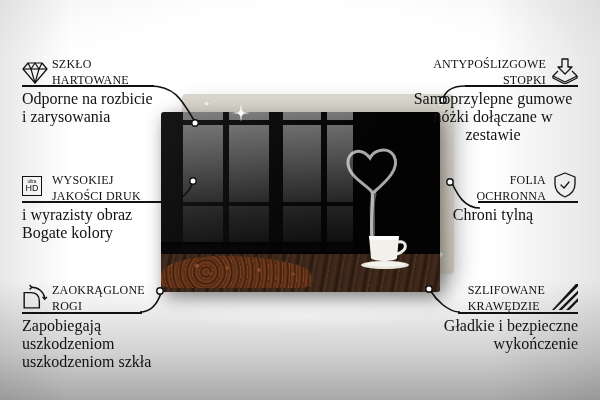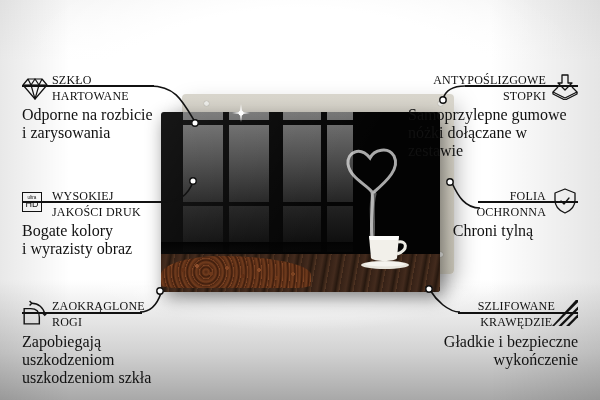--- a/index.html
+++ b/index.html
@@ -78,21 +78,21 @@
     filter: saturate(1.1);
   }
   .steam {
     position: absolute; left: 183px; top: 34px; width: 56px; height: 100px;
   }
   .cup {
     position: absolute; left: 200px; top: 122px; width: 52px; height: 36px;
   }
 
   
-  .callout { position: absolute; margin-top: 16px; }
+  .callout { position: absolute; }
   .callout .title {
     font-size: 12px; letter-spacing: 0.2px; line-height: 16px;
     text-transform: uppercase; color: #111;
   }
   .callout .icon { position: absolute; width: 26px; height: 26px; }
   .rule { position: absolute; height: 2px; background: #111; }
 
   .lines { position: absolute; left: 0; top: 0; width: 600px; height: 400px; pointer-events: none; }
 </style>
 </head>
@@ -189,22 +189,22 @@
     <span style="font-family:'Liberation Sans',sans-serif; font-size:4.5px; line-height:5px;">ultra</span>
     <span style="font-family:'Liberation Sans',sans-serif; font-size:9px; line-height:9px;">HD</span>
   </div>
   <div class="title" style="position:absolute; left:30px; top:-4px; white-space:nowrap;">
     <div>WYSOKIEJ</div>
     <div>JAKOŚCI DRUK</div>
   </div>
 </div>
 <div class="rule" style="left:22px; top:201px; width:140px;"></div>
 <div class="callout desc" style="left:22px; top:206px; width:150px;">
+  <div>i wyrazisty obraz</div>
   <div>Bogate kolory</div>
-  <div>i wyrazisty obraz</div>
 </div>
 
 <div class="callout" style="left:22px; top:286px; width:150px;">
   <svg class="icon" style="left:0; top:-2px;" viewBox="0 0 24 24">
     <g fill="none" stroke="#111" stroke-width="1.3">
       <path d="M2 22 V8 H8 C14 8, 16 12, 16 16 V22 Z"></path>
       <path d="M9 3 C15 3, 20 7, 21 13"></path>
       <path d="M7 1 L9 3 L7 5"></path>
       <path d="M19 12 L21 14 L23 12"></path>
     </g>
@@ -227,21 +227,21 @@
   </div>
   <svg class="icon" style="right:0; top:-2px;" viewBox="0 0 26 26">
     <g fill="none" stroke="#111" stroke-width="1.3" stroke-linejoin="round">
       <path d="M10 1 H16 V9 H20 L13 16 L6 9 H10 Z"></path>
       <path d="M6 13 L1 18 L13 24 L25 18 L20 13"></path>
       <path d="M1 18 V20 L13 26 L25 20 V18"></path>
     </g>
   </svg>
 </div>
 <div class="rule" style="left:465px; top:85px; width:113px;"></div>
-<div class="callout desc" style="right:22px; top:90px; width:170px; text-align:left;">
+<div class="callout desc" style="right:22px; top:90px; width:170px; text-align:center;">
   <div>Samoprzylepne gumowe</div>
   <div>nóżki dołączane w zestawie</div>
 </div>
 
 <div class="callout" style="right:22px; top:176px; width:160px;">
   <div class="title" style="position:absolute; right:32px; top:-4px; text-align:right; white-space:nowrap;">
     <div>FOLIA</div>
     <div>OCHRONNA</div>
   </div>
   <svg class="icon" style="right:0; top:-4px;" viewBox="0 0 24 26">
@@ -250,21 +250,21 @@
       <path d="M8 13 L11 16 L16 10"></path>
     </g>
   </svg>
 </div>
 <div class="rule" style="left:478px; top:201px; width:100px;"></div>
 <div class="callout desc" style="right:32px; top:206px; width:150px; text-align:center;">
   <div>Chroni tylną</div>
 </div>
 
 <div class="callout" style="right:22px; top:286px; width:160px;">
-  <div class="title" style="position:absolute; right:23px; top:-4px; text-align:center; white-space:nowrap;">
+  <div class="title" style="position:absolute; right:33px; top:-4px; text-align:left; white-space:nowrap;">
     <div>SZLIFOWANE</div>
     <div>KRAWĘDZIE</div>
   </div>
   <svg class="icon" style="right:0; top:-2px;" viewBox="0 0 24 24">
     <g fill="#111">
       <path d="M22 0 L24 0 L24 2 L2 24 L0 24 Z"></path>
       <path d="M24 6 L24 9 L9 24 L6 24 Z"></path>
       <path d="M24 13 L24 16 L16 24 L13 24 Z"></path>
     </g>
   </svg>

